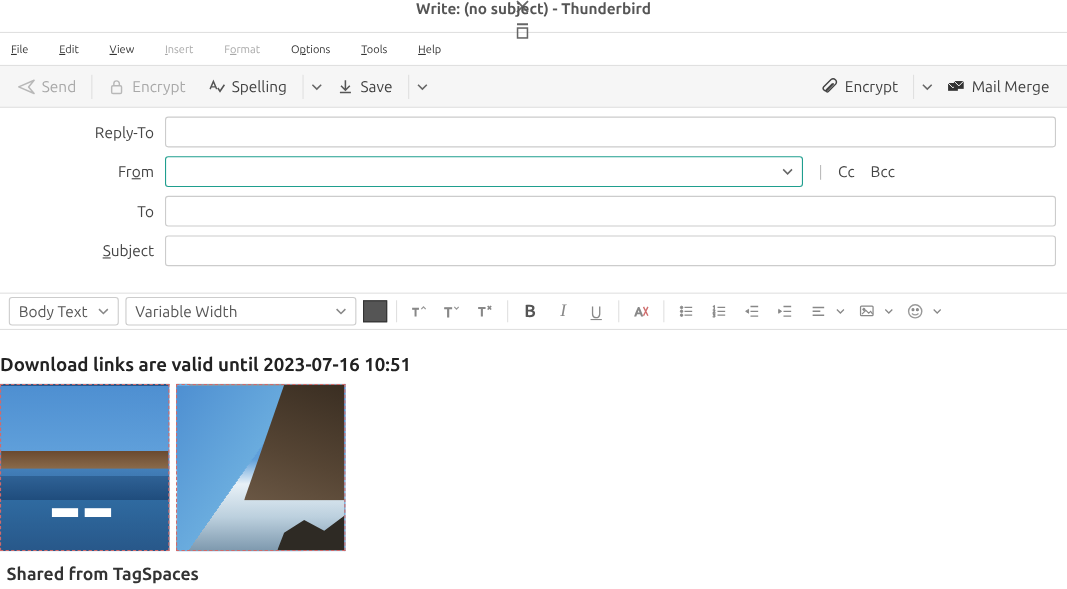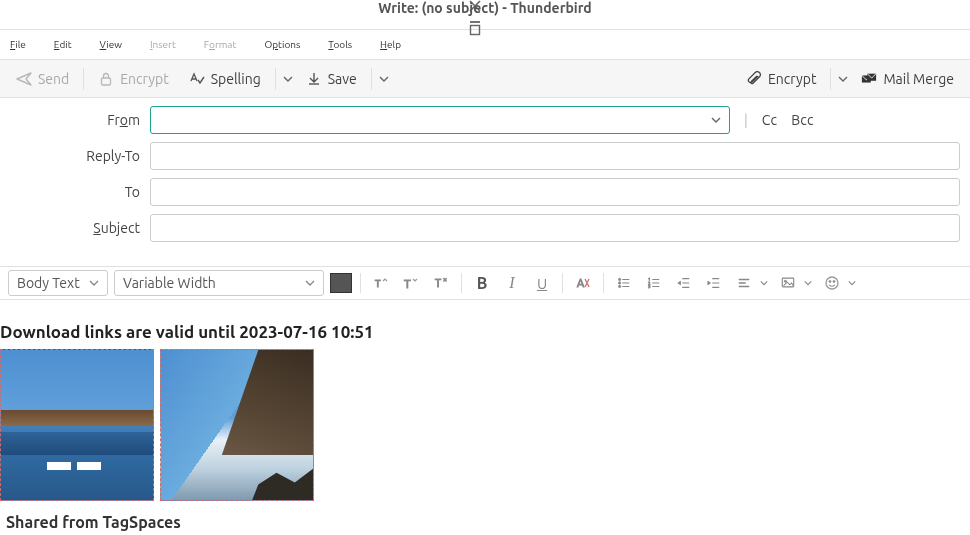--- a/index.html
+++ b/index.html
@@ -354,41 +354,41 @@
           <path d="M1 3 L6 8 L11 3" stroke="#fff" stroke-width="1" fill="none"></path>
         <rect x="7" y="1" width="10" height="8" fill="#333"></rect>
           <path d="M7 1 L12 6 L17 1" stroke="#fff" stroke-width="1" fill="none"></path>
       </svg>
     </span>
     <span>Mail Merge</span>
   </span>
 </div>
 
 <div class="headers">
+  <div class="hrow">
+    <label class="hlabel">Reply-To</label>
+    <input class="hinput" value="" style="">
+  </div>
   <div class="hrow">
     <label class="hlabel">Fr<u class="ak">o</u>m</label>
     <div class="from-wrap">
       <div class="from-select">
         <span></span>
         <span class="combo-arrow">
           <svg viewBox="0 0 10 10" width="10" height="10">
               <path d="M1 3 L5 7 L9 3" fill="none" stroke="#666" stroke-width="1.4"></path>
             </svg>
         </span>
       </div>
       <span class="hpipe">|</span>
       <span class="mini-link">Cc</span>
       <span class="mini-link">Bcc</span>
     </div>
   </div>
   <div class="hrow">
-    <label class="hlabel">Reply-To</label>
-    <input class="hinput" value="" style="">
-  </div>
-  <div class="hrow">
     <label class="hlabel">To</label>
     <input class="hinput" value="" style="">
   </div>
   <div class="hrow" style="margin-bottom:16px;">
     <label class="hlabel"><u class="ak">S</u>ubject</label>
     <input class="hinput" value="" style="">
   </div>
 </div>
 
 <div class="formatbar">

